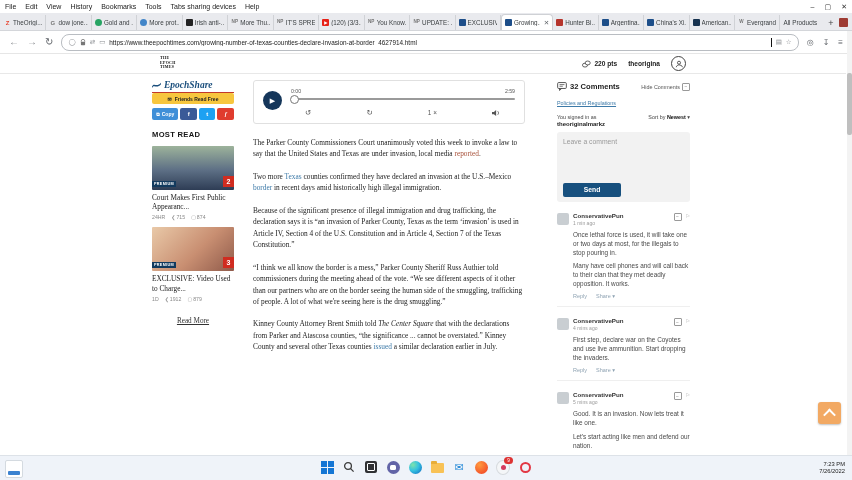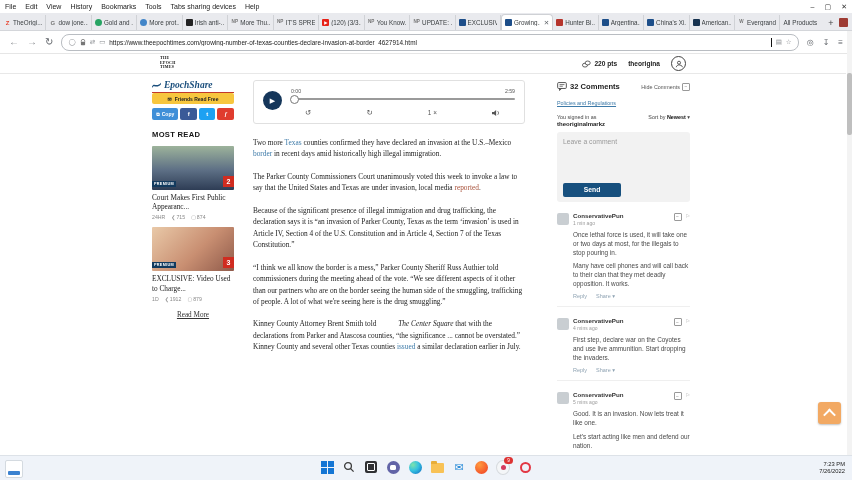--- a/index.html
+++ b/index.html
@@ -53,36 +53,36 @@
   .mritem{margin-top:7px;}
   .mrimg{position:relative;width:82px;height:44px;border-radius:1px;overflow:hidden;}
   .img1{background:linear-gradient(180deg,#d9d9d3 0%,#a8a8a0 45%,#6e6e66 100%);}
   .img2{background:linear-gradient(180deg,#9db39b 0%,#5d6f85 55%,#2e3d55 100%);}
   .img3{background:linear-gradient(135deg,#e9c9a8 0%,#c98f72 55%,#8f5a4a 100%);}
   .prem{position:absolute;left:0;bottom:3px;background:#123a5e;color:#fff;font-size:3.8px;font-weight:bold;letter-spacing:.3px;padding:1px 2px;}
   .rank{position:absolute;right:0;bottom:3px;width:11px;height:11px;background:#d02c20;color:#fff;display:flex;align-items:center;justify-content:center;font-size:7px;font-weight:bold;}
   .mrtitle{font-family:"Liberation Serif",serif;font-size:7.3px;line-height:9.4px;color:#1a1a1a;margin-top:3px;}
   .mrstats{display:flex;gap:6px;margin-top:2.5px;font-size:5.2px;color:#8a8a8a;align-items:center;}
   .mrstats .ic{font-size:5px;color:#9a9a9a;margin-right:1px;}
-  .readmore{text-align:center;font-family:"Liberation Serif",serif;font-size:7.2px;color:#333;margin-top:9px;text-decoration:underline;}
+  .readmore{text-align:center;font-family:"Liberation Serif",serif;font-size:7.2px;color:#333;margin-top:15px;text-decoration:underline;}
   
   .articlecol{position:absolute;left:253px;top:80px;width:272px;height:376px;overflow:hidden;}
   .player{border:1px solid #e0e0e0;border-radius:3px;padding:7px 9px 6px;display:flex;gap:9px;}
   .playbtn{width:19px;height:19px;border-radius:50%;background:#15365a;flex:0 0 auto;display:flex;align-items:center;justify-content:center;color:#fff;font-size:7px;margin-top:3px;}
   .pbody{flex:1;}
   .ptimes{display:flex;justify-content:space-between;font-size:5.2px;color:#555;}
   .pbar{position:relative;height:2px;background:#9a9a9a;border-radius:1px;margin-top:4px;}
   .pknob{position:absolute;left:-1px;top:-3.5px;width:7px;height:7px;border:1.6px solid #777;background:#fff;border-radius:50%;}
   .pctrls{display:flex;justify-content:space-between;padding:8px 14px 0 14px;font-size:7.5px;color:#555;align-items:center;}
   .pspeed{font-size:6.4px;color:#555;}
   .apara{font-family:"Liberation Serif",serif;font-size:7.35px;line-height:11.45px;color:#1c1c1c;margin:0 0 11px 0;}
   .apara:first-of-type{margin-top:13px;}
   .lnk{color:#3d7aa8;}
   .lnk-v{color:#a8523b;}
-  .seg-i{font-style:italic;margin-left:20px;}
+  .seg-i{font-style:italic;}
   
   .commentscol{position:absolute;left:557px;top:82px;width:133px;height:374px;overflow:hidden;}
   .chead{display:flex;align-items:center;gap:3px;text-align:right;}
   .ccount{font-size:7.6px;font-weight:bold;color:#222;}
   .chide{margin-left:auto;font-size:5.4px;color:#555;display:flex;align-items:center;gap:2px;}
   .boxminus{display:inline-flex;width:6px;height:6px;border:.8px solid #999;border-radius:1px;align-items:center;justify-content:center;font-size:5px;color:#777;line-height:1;}
   .policies{font-size:5.4px;color:#3d7aa8;text-decoration:underline;margin-top:3px;display:inline-block;}
   .signrow{display:flex;justify-content:space-between;margin-top:5px;align-items:flex-start;}
   .signedas{font-size:5.4px;color:#444;}
   .signeduser{font-size:6px;font-weight:bold;color:#222;margin-top:1px;}
@@ -348,22 +348,22 @@
           <span class="pspeed">1 ×</span>
           <span>
             <svg width="9" height="8" viewBox="0 0 12 10">
                 <path d="M0 3.5h2.5L5.5 1v8L2.5 6.5H0z" fill="#555"></path>
                 <path d="M7.5 2.5c1.6 1.4 1.6 3.6 0 5" fill="none" stroke="#555" stroke-width="1"></path>
               </svg>
           </span>
         </div>
       </div>
     </div>
+    <p class="apara"><span>The Parker County Commissioners Court unanimously voted this week to invoke a law to say that the United States and Texas are under invasion, local media </span><span class="lnk lnk-v">reported</span><span>.</span></p>
     <p class="apara"><span>Two more </span><span class="lnk">Texas</span><span> counties confirmed they have declared an invasion at the U.S.–Mexico </span><span class="lnk">border</span><span> in recent days amid historically high illegal immigration.</span></p>
-    <p class="apara"><span>The Parker County Commissioners Court unanimously voted this week to invoke a law to say that the United States and Texas are under invasion, local media </span><span class="lnk lnk-v">reported</span><span>.</span></p>
     <p class="apara"><span>Because of the significant presence of illegal immigration and drug trafficking, the declaration says it is “an invasion of Parker County, Texas as the term ‘invasion’ is used in Article IV, Section 4 of the U.S. Constitution and in Article 4, Section 7 of the Texas Constitution.”</span></p>
     <p class="apara"><span>“I think we all know the border is a mess,” Parker County Sheriff Russ Authier told commissioners during the meeting ahead of the vote. “We see different aspects of it other than our partners who are on the border seeing the human side of the smuggling, trafficking of people. A lot of what we're seeing here is the drug smuggling.”</span></p>
     <p class="apara"><span>Kinney County Attorney Brent Smith told </span><span class="seg-i">The Center Square</span><span> that with the declarations from Parker and Atascosa counties, “the significance ... cannot be overstated.” Kinney County and several other Texas counties </span><span class="lnk">issued</span><span> a similar declaration earlier in July.</span></p>
   </div>
 
   <div class="commentscol">
     <div class="chead">
       <svg width="10" height="9" viewBox="0 0 12 11">
           <rect x="0.7" y="0.7" width="10.6" height="7.2" rx="1.2" fill="none" stroke="#444" stroke-width="1.1"></rect>
           <path d="M3 7.9 L3 10.3 L5.6 7.9" fill="none" stroke="#444" stroke-width="1.1"></path>

